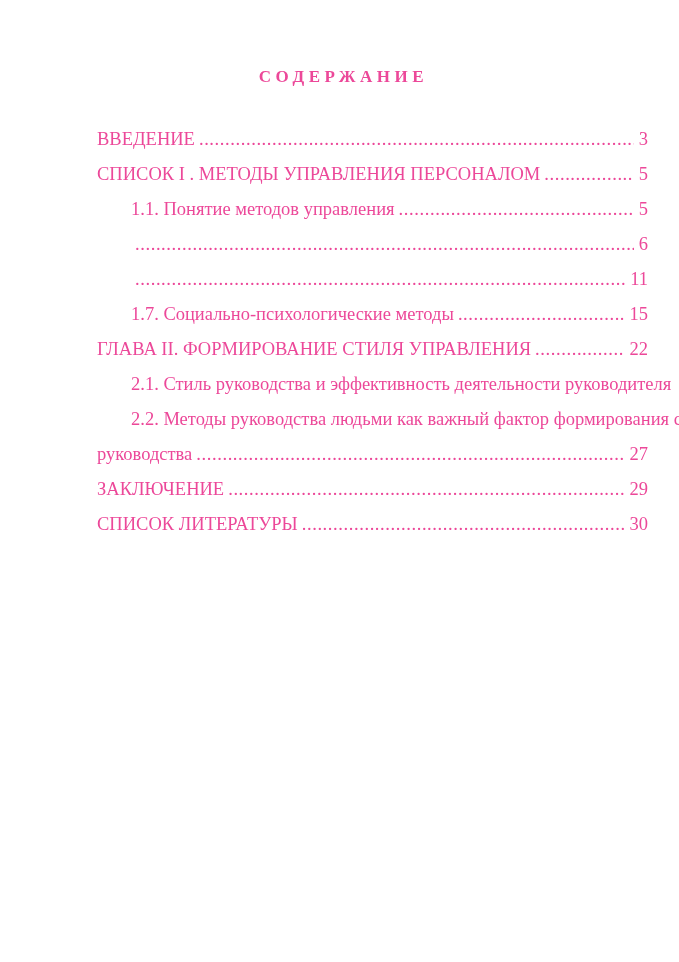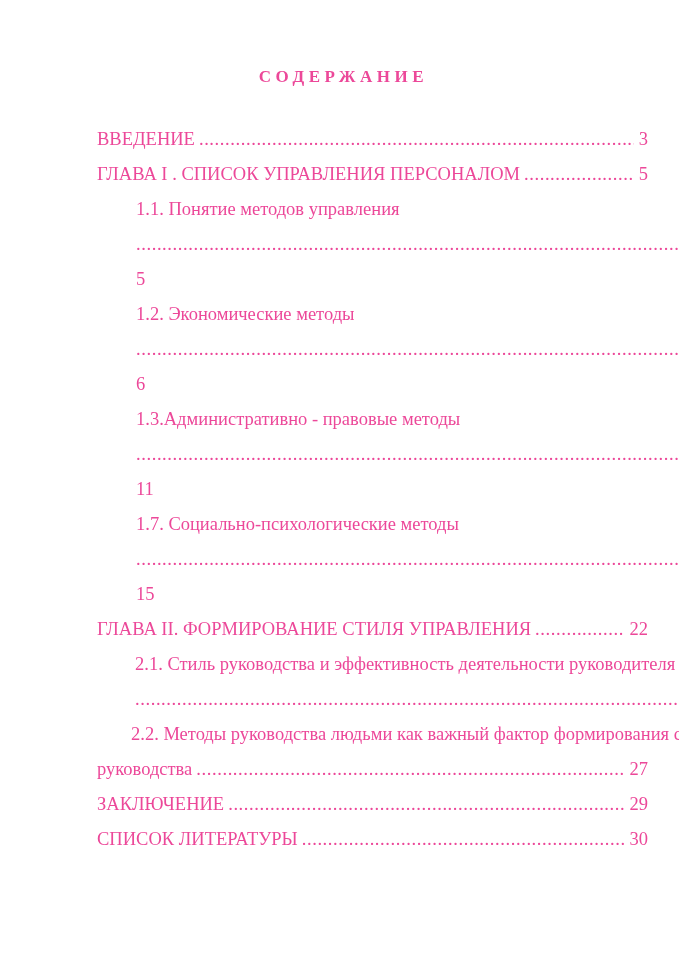--- a/index.html
+++ b/index.html
@@ -32,21 +32,20 @@
     width: 551px;
   }
   .toc-row {
     display: flex;
     align-items: baseline;
     line-height: 35px;
     white-space: nowrap;
   }
   .toc-row.indent {
     padding-left: 34px;
-    flex-direction: column;
   }
   .toc-label {
     flex: 0 0 auto;
   }
   .toc-leader {
     flex: 1 1 auto;
     overflow: hidden;
     margin-left: 4px;
     min-width: 0;
   }
@@ -69,39 +68,37 @@
 
   <div class="toc">
 
     <div class="toc-row">
       <span class="toc-label">ВВЕДЕНИЕ</span>
       <span class="toc-leader"></span>
       <span class="toc-page">3</span>
     </div>
 
     <div class="toc-row">
-      <span class="toc-label">ГЛАВА I . СПИСОК УПРАВЛЕНИЯ ПЕРСОНАЛОМ</span>
+      <span class="toc-label">СПИСОК I . МЕТОДЫ УПРАВЛЕНИЯ ПЕРСОНАЛОМ</span>
       <span class="toc-leader"></span>
       <span class="toc-page">5</span>
     </div>
 
     <div class="toc-row indent">
       <span class="toc-label">1.1. Понятие методов управления</span>
       <span class="toc-leader"></span>
       <span class="toc-page">5</span>
     </div>
 
     <div class="toc-row indent">
-      <span class="toc-label">1.2. Экономические методы</span>
       <span class="toc-leader"></span>
       <span class="toc-page">6</span>
     </div>
 
     <div class="toc-row indent">
-      <span class="toc-label">1.3.Административно - правовые методы</span>
       <span class="toc-leader"></span>
       <span class="toc-page">11</span>
     </div>
 
     <div class="toc-row indent">
       <span class="toc-label">1.7. Социально-психологические методы</span>
       <span class="toc-leader"></span>
       <span class="toc-page">15</span>
     </div>
 

